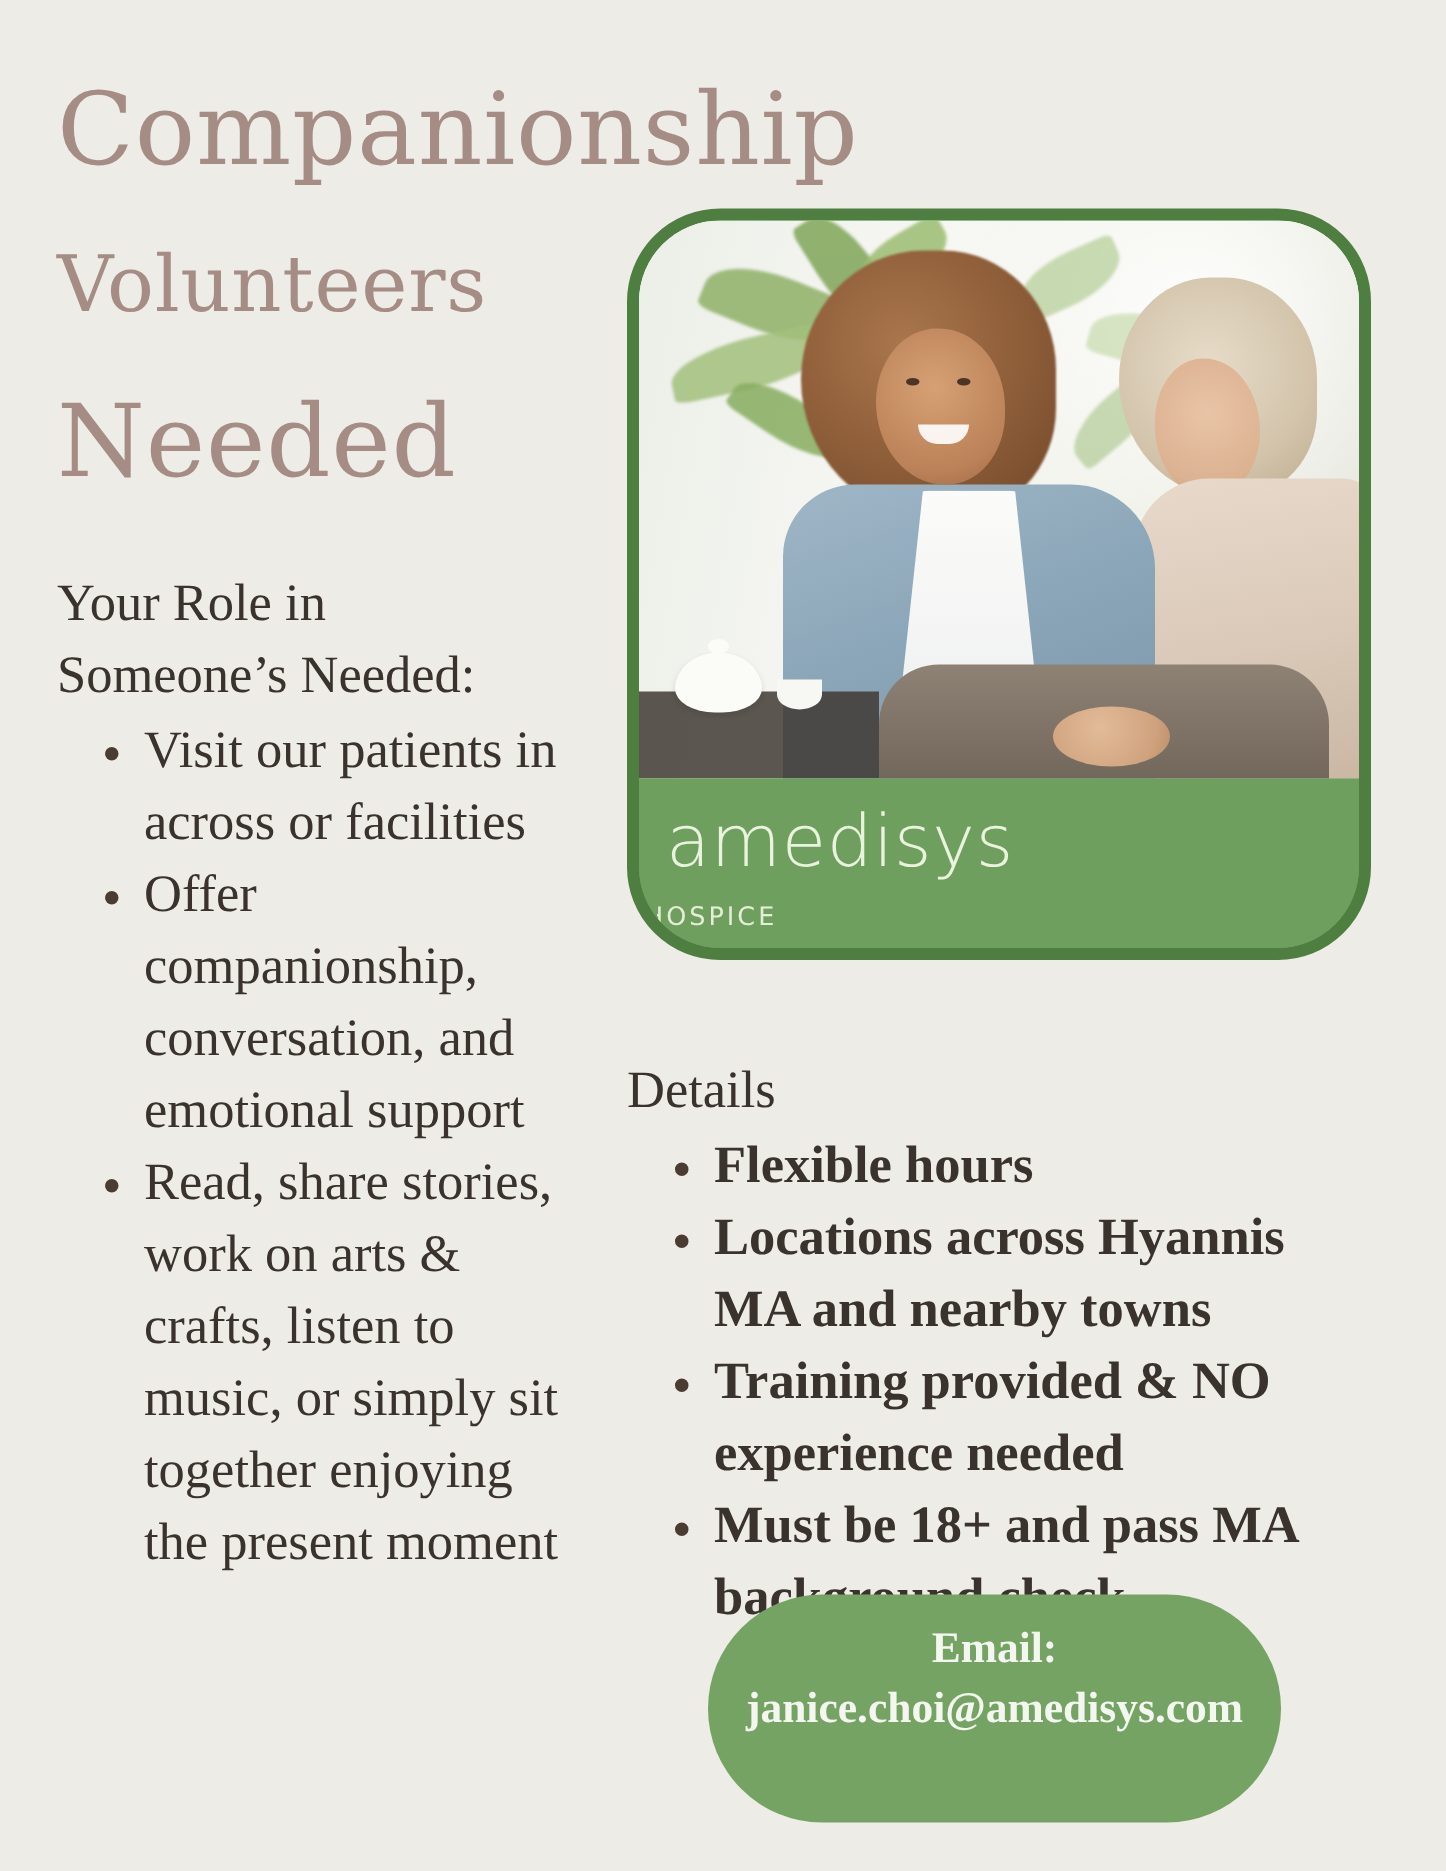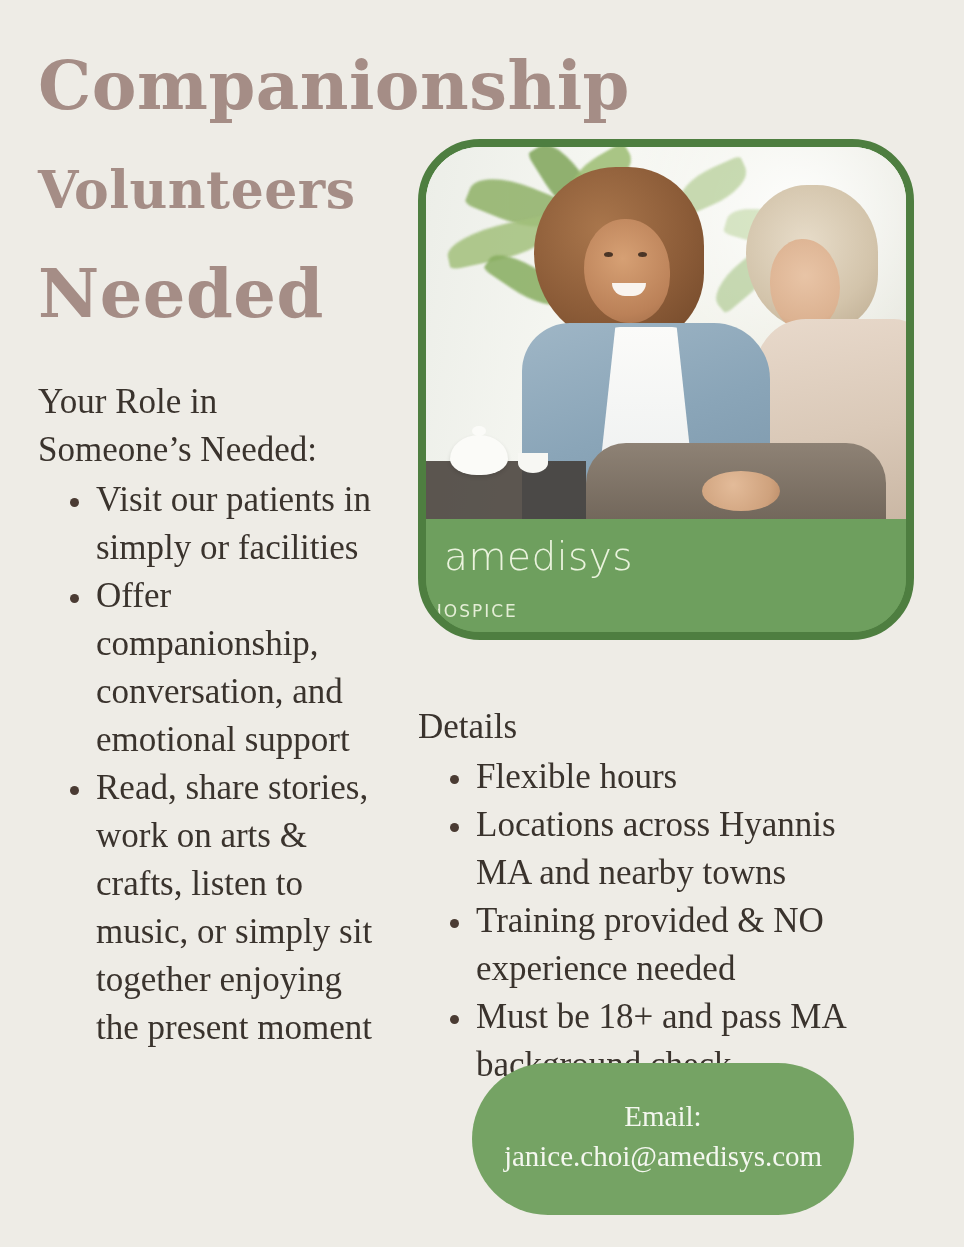--- a/index.html
+++ b/index.html
@@ -27,21 +27,21 @@
   
   .headline {
     position: absolute;
     left: 38px;
     top: 34px;
     width: 420px;
     color: #a58d86;
     font-family: "DejaVu Serif", "Liberation Serif", serif;
     font-size: 68px;
     line-height: 104px;
-    font-weight: 700;
+    font-weight: 400;
     letter-spacing: 0.5px;
     white-space: nowrap;
   }
   .headline-line { display: block; }
   .headline-line.l1 { font-size: 67px; }
   .headline-line.l2 { font-size: 52px; }
   .headline-line.l3 { font-size: 67px; }
 
   
   .left-col {
@@ -245,21 +245,21 @@
     width: 100%;
     height: 117px;
     background: #6e9f5e;
     overflow: hidden;
   }
   .logo-word {
     position: absolute;
     left: 18px;
     top: 18px;
     font-family: "DejaVu Sans", "Liberation Sans", sans-serif;
-    font-size: 39px;
+    font-size: 48px;
     font-weight: 300;
     letter-spacing: 0.5px;
     color: #eaf3dd;
     line-height: 1;
   }
   .logo-sub {
     position: absolute;
     left: 12px;
     top: 84px;
     font-family: "DejaVu Sans", "Liberation Sans", sans-serif;
@@ -290,20 +290,21 @@
   ul.bullets2 {
     list-style: none;
     margin: 0;
     padding: 0;
   }
   ul.bullets2 > li {
     position: relative;
     padding-left: 58px;
     font-size: 35px;
     line-height: 48px;
+    font-weight: bold;
   }
   ul.bullets2 > li::before {
     content: "";
     position: absolute;
     left: 32px;
     top: 22px;
     width: 9px;
     height: 9px;
     border-radius: 50%;
     background: #4a3b33;
@@ -314,21 +315,22 @@
     position: absolute;
     left: 472px;
     top: 1063px;
     width: 382px;
     height: 152px;
     background: #75a364;
     border-radius: 76px;
     color: #f4f7ef;
     text-align: center;
     box-sizing: border-box;
-    padding-top: 33px;
+    padding-top: 16px;
+    font-weight: bold;
   }
   .contact-line {
     font-size: 29px;
     line-height: 40px;
     display: block;
     white-space: nowrap;
   }
 </style>
 </head>
 <body>
@@ -340,21 +342,21 @@
     <span class="headline-line l2">Volunteers</span>
     <span class="headline-line l3">Needed</span>
   </div>
 
   <div class="left-col">
     <div class="role-heading">
       <span>Your Role in</span><br>
       <span>Someone’s Needed:</span>
     </div>
     <ul class="bullets">
-      <li>Visit our patients in simply or facilities</li>
+      <li>Visit our patients in across or facilities</li>
       <li>Offer companionship, conversation, and emotional support</li>
       <li>Read, share stories, work on arts &amp; crafts, listen to music, or simply sit together enjoying the present moment</li>
     </ul>
   </div>
 
   <div class="media-card">
     <div class="photo">
       <div class="wall"></div>
       <div class="leaf a"></div>
       <div class="leaf b"></div>

